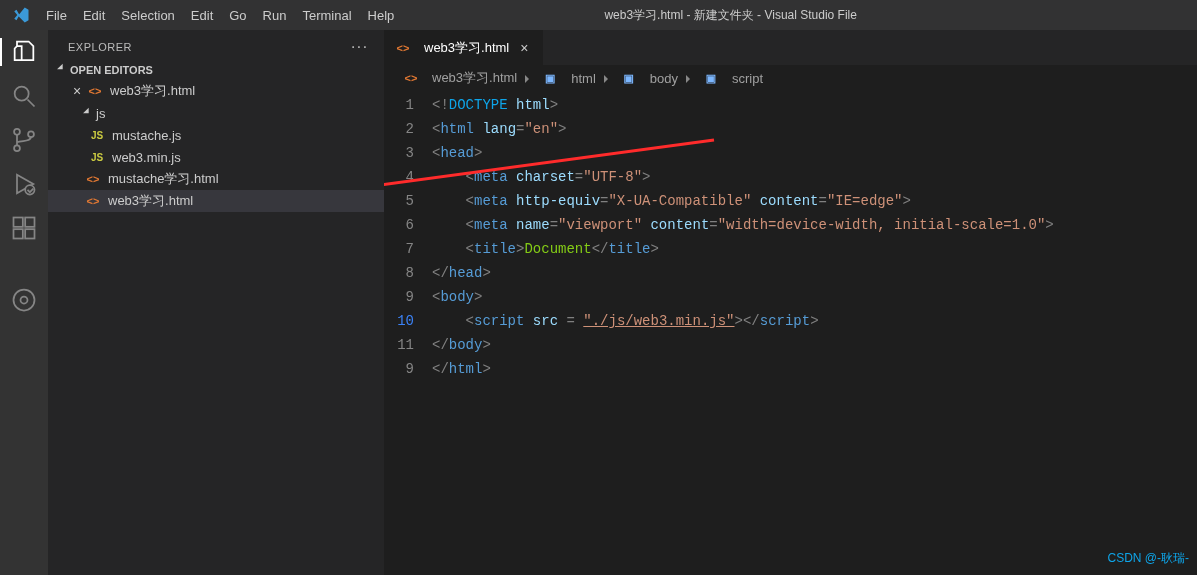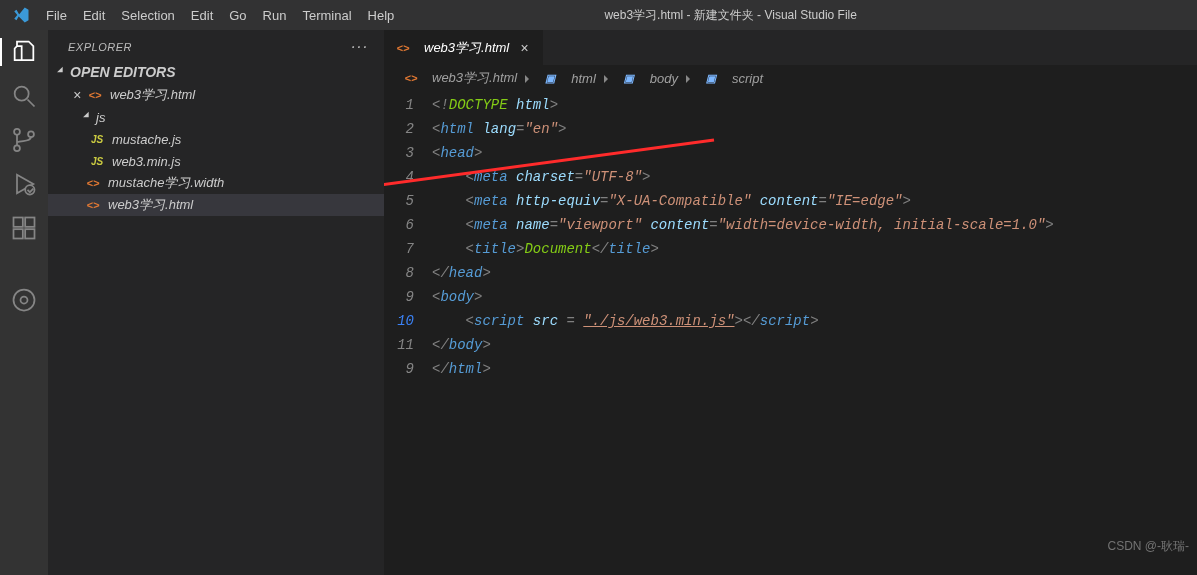--- a/index.html
+++ b/index.html
@@ -23,21 +23,21 @@
     margin: 0 8px 0 4px;
   }
   .menu { display: flex; }
   .menu-item { padding: 4px 8px; cursor: default; }
   .window-title {
     flex: 1; text-align: center;
     font-size: 12px; color: #cccccc;
   }
 
   
-  .workbench { display: flex; height: calc(100% - 30px); font-style: italic; }
+  .workbench { display: flex; height: calc(100% - 30px); }
 
   
   .activitybar {
     width: 48px; background: #333333;
     display: flex; flex-direction: column; align-items: center;
     padding-top: 8px; gap: 16px;
   }
   .activity-icon {
     width: 28px; height: 28px; fill: none; stroke: #858585;
     stroke-width: 1.5; display:flex; align-items:center; justify-content:center;
@@ -53,21 +53,21 @@
   }
   .sidebar-header {
     display: flex; align-items: center; justify-content: space-between;
     padding: 8px 16px 4px 20px;
     font-size: 11px; letter-spacing: 0.5px;
     color: #bbbbbb;
   }
   .more-dots { font-size: 16px; color:#bbbbbb; }
   .section-title {
     padding: 4px 8px 4px 4px;
-    font-size: 14px; font-weight: 700;
+    font-size: 11px; font-weight: 700;
     display: flex; align-items: center;
     color: #cccccc;
     text-transform: uppercase;
   }
   .chev::before {
     content:""; display:inline-block;
     border: 4px solid transparent;
     border-left-color:#cccccc;
     transform: rotate(45deg) translateY(-1px);
     margin: 0 4px 0 6px;
@@ -127,29 +127,29 @@
   .gutter { width: 48px; text-align:right; color:#858585; padding-right:18px;}
   .gutter .current { color:#3b82f6; }
   .code { white-space: pre; color:#d4d4d4; }
 
   
   .t-tag    { color:#569cd6; }
   .t-punc   { color:#808080; }
   .t-attr   { color:#9cdcfe; }
   .t-str    { color:#ce9178; }
   .t-text   { color:#84cc16; }
-  .t-doctype{ color:#84cc16; }
+  .t-doctype{ color:#0ea5e9; }
   .underline { text-decoration: underline; }
 
   
   .arrow-overlay{ position:absolute; pointer-events:none; left:0; top:0;}
 
   .watermark{
-    position:absolute; bottom:20px; right:8px;
-    color:#737373; font-size:12px;
+    position:absolute; bottom:8px; right:8px;
+    color:#0ea5e9; font-size:12px;
   }
 </style>
 </head>
 <body>
 
 <div class="titlebar">
   <svg class="logo" viewBox="0 0 24 24">
     <path fill="#3b99d8" d="M17 2l5 3v14l-5 3-9-9 9-11zM3 7l3-2 4 7-4 7-3-2 4-5-4-5z"></path>
   </svg>
   <div class="menu" id="menu">
@@ -238,21 +238,21 @@
         <div class="tree-row indent3">
           <span class="file-icon fi-js">JS</span>
       <span>mustache.js</span>
         </div>
         <div class="tree-row indent3">
           <span class="file-icon fi-js">JS</span>
       <span>web3.min.js</span>
         </div>
         <div class="tree-row indent2">
           <span class="file-icon fi-html">&lt;&gt;</span>
-      <span>mustache学习.width</span>
+      <span>mustache学习.html</span>
         </div>
         <div class="tree-row indent2 active">
           <span class="file-icon fi-html">&lt;&gt;</span>
       <span>web3学习.html</span>
         </div>
       </div>
   </div>
 
   <div class="editor-group">
     <div class="tabs">

